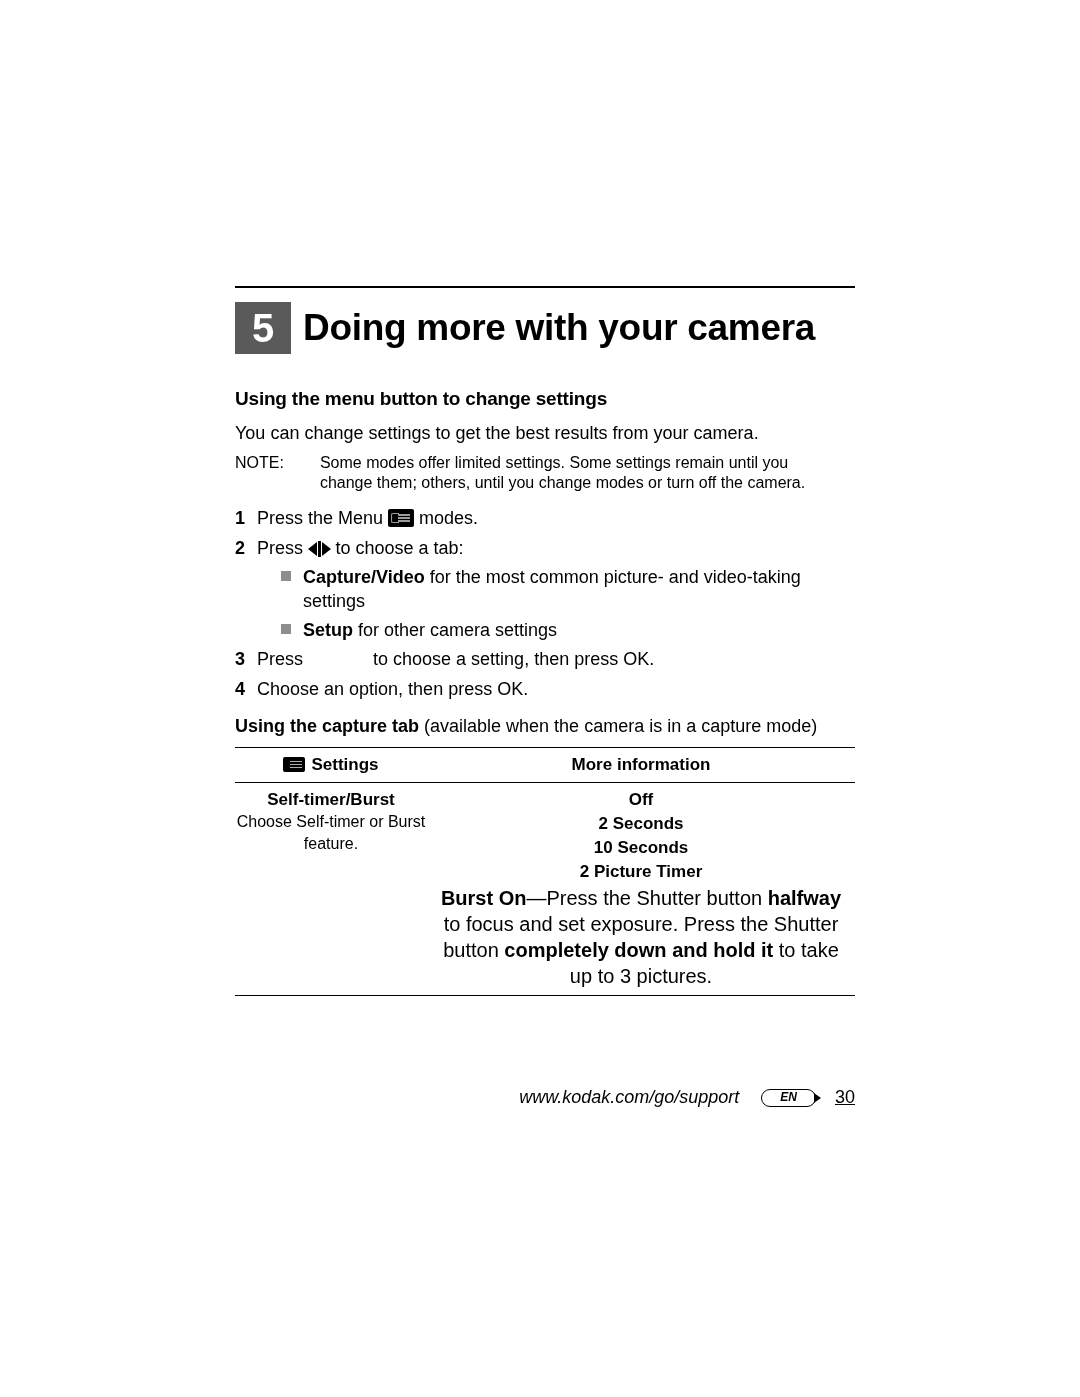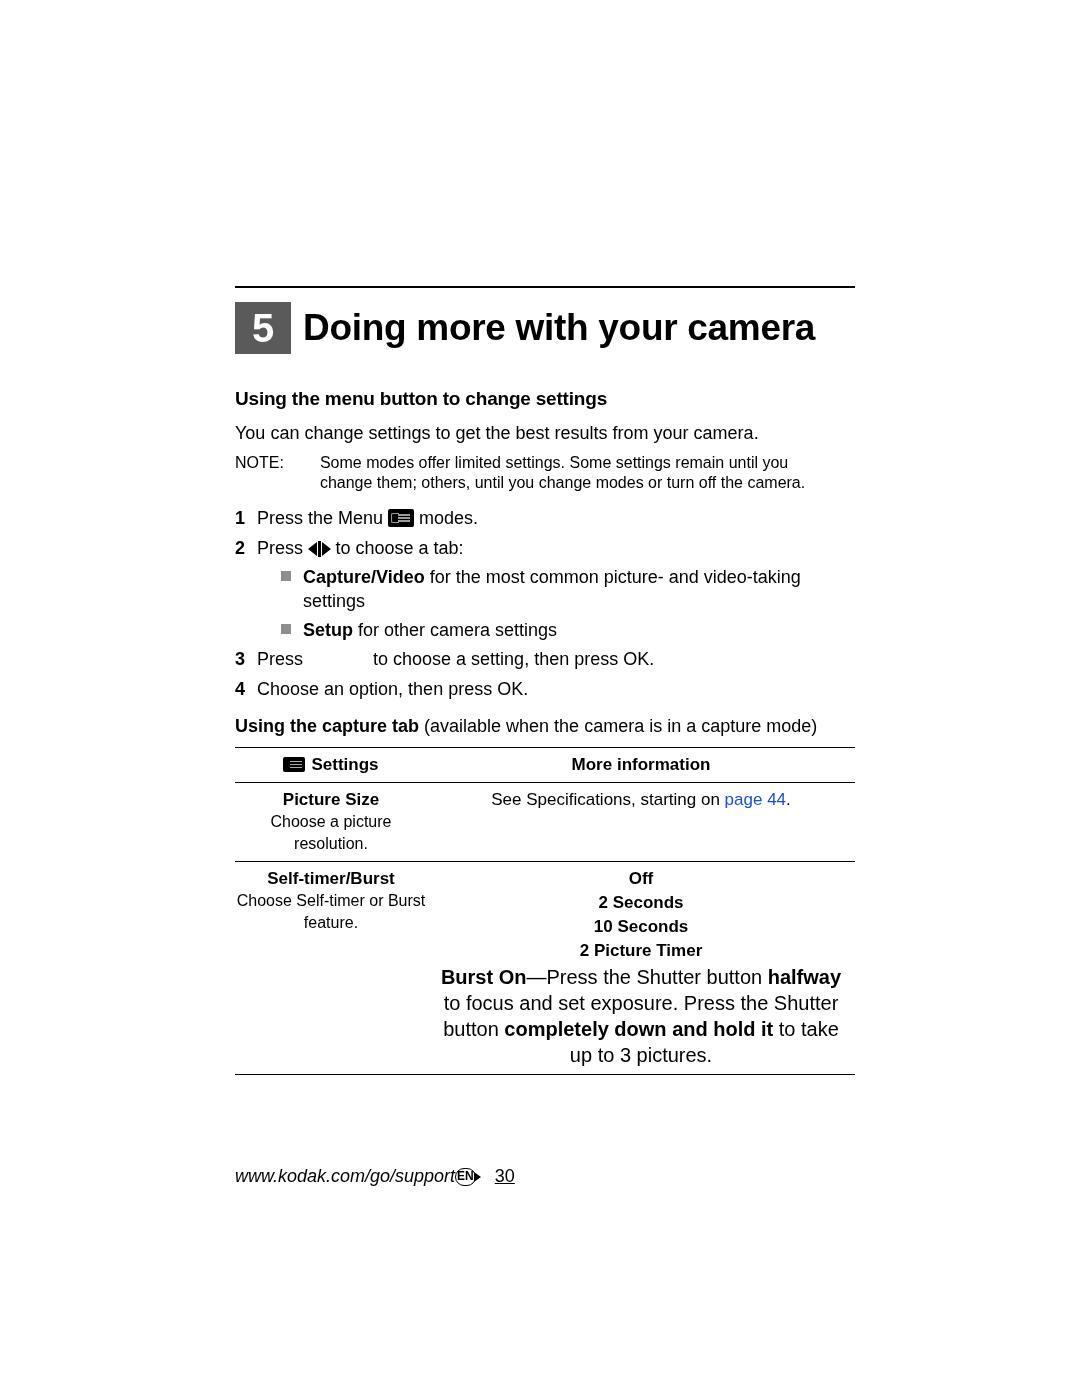--- a/index.html
+++ b/index.html
@@ -180,38 +180,40 @@
     box-shadow: 0 3px 0 #aaa, 0 6px 0 #aaa;
   }
   .cell-title { font-weight: 700; }
   .cell-sub   { font-weight: 400; font-size: 16px; }
   .link       { color: #1a4fd6; }
   .opt        { font-weight: 700; display: block; margin-bottom: 2px; }
   .burst-line { font-size: 20px; line-height: 1.3; display: block; }
   .footer {
     display: flex;
     align-items: center;
-    justify-content: flex-start;
+    justify-content: flex-end;
     margin-top: 90px;
     font-size: 18px;
+    gap: 22px;
   }
   .footer-url { font-style: italic; }
   .footer-right { display: flex; align-items: center; gap: 14px; }
   .lang-badge {
     display: inline-flex;
     align-items: center;
     font-weight: 700;
     font-size: 12px;
   }
   .lang-badge .oval {
     border: 1.5px solid #000;
     border-radius: 999px;
-    padding: 0 1px;
+    padding: 0 18px;
     height: 16px;
     line-height: 14px;
+    font-style: italic;
   }
   .lang-badge .tail {
     margin-left: -2px;
     width: 0; height: 0;
     border-top: 5px solid transparent;
     border-bottom: 5px solid transparent;
     border-left: 7px solid #000;
   }
   .page-num { font-size: 18px; text-decoration: underline; }
 </style>
@@ -287,29 +289,20 @@
         <tr>
           <th>
             <span class="settings-hdr-icon"></span><span>Settings</span>
           </th>
           <th>More information</th>
         </tr>
       </thead>
       <tbody>
         <tr>
           <td>
-            <span class="cell-title">Picture Size</span><br>
-            <span class="cell-sub">Choose a picture resolution.</span>
-          </td>
-          <td>
-            <span>See Specifications, starting on </span><span class="link">page 44</span><span>.</span>
-          </td>
-        </tr>
-        <tr>
-          <td>
             <span class="cell-title">Self-timer/Burst</span><br>
             <span class="cell-sub">Choose Self-timer or Burst feature.</span>
           </td>
           <td>
             <span class="opt">Off</span>
             <span class="opt">2 Seconds</span>
             <span class="opt">10 Seconds</span>
             <span class="opt">2 Picture Timer</span>
             <span class="burst-line">
               <b>Burst On</b><span>—Press the Shutter button </span><b>halfway</b><span> to focus and set exposure. Press the Shutter button </span><b>completely down and hold it</b><span> to take up to 3 pictures.</span>

